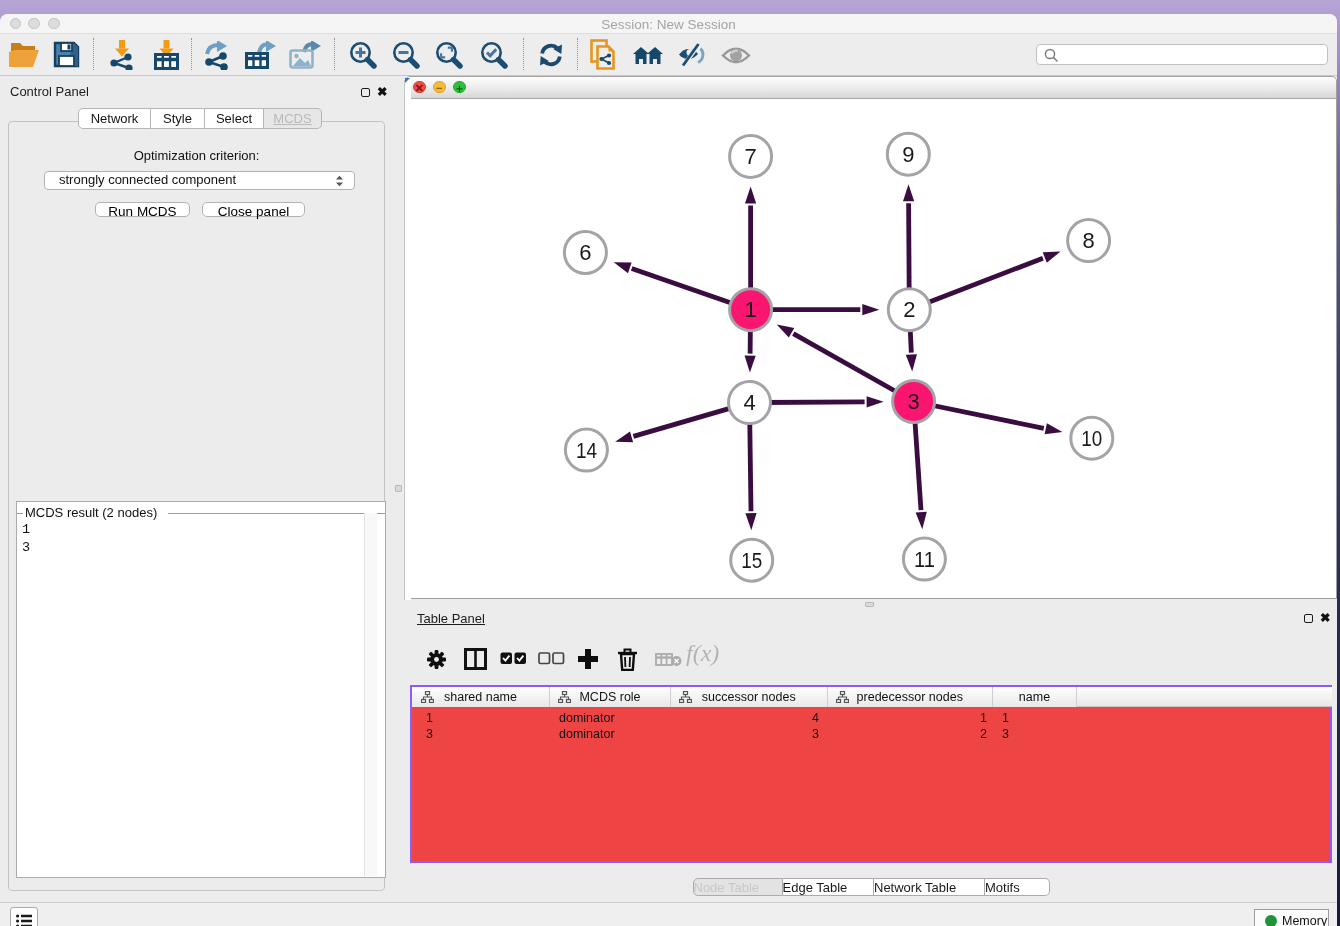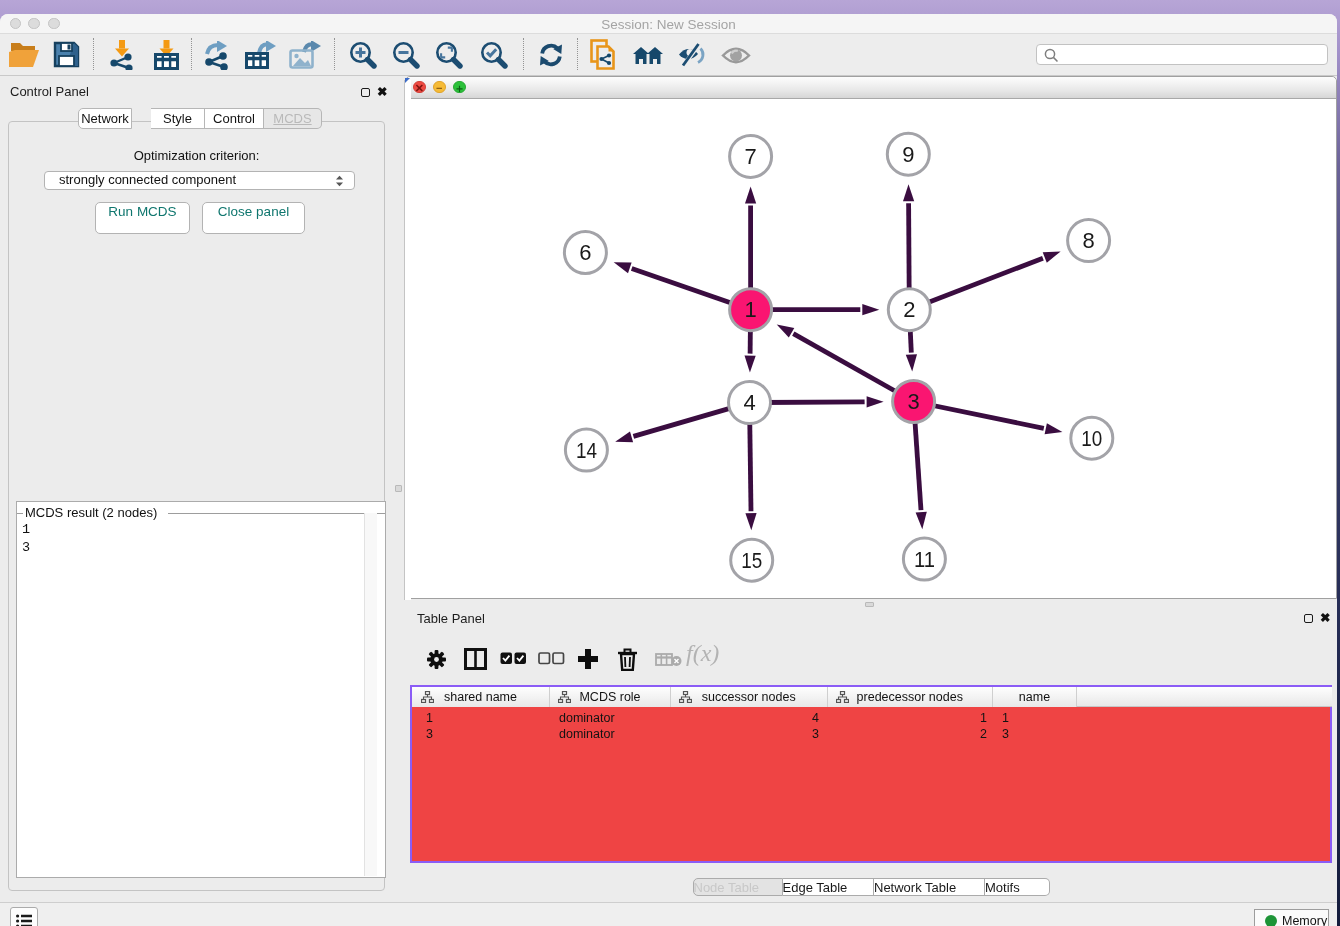--- a/index.html
+++ b/index.html
@@ -26,22 +26,22 @@
   .panhead { font-size:13px; color:#1d1d1d; }
   .wicon-sq { position:absolute; width:9px; height:9px; border:1.6px solid #1a1a1a; border-radius:2px; background:transparent; }
   .wicon-x { position:absolute; font-size:12.5px; font-weight:bold; color:#111; }
   .seg { position:absolute; top:32px; height:21px; background:#fff; border:1px solid #b6b6b6;
      font-size:13px; color:#131313; text-align:center; line-height:19px; }
   #tabbox { position:absolute; left:8px; top:45px; width:377px; height:770px;
      border:1px solid #c3c3c3; border-radius:4px; background:#ececec; }
   #optlabel { position:absolute; left:0; width:100%; top:72px; text-align:center; font-size:13px; color:#111; }
   #combo { position:absolute; left:44px; top:95px; width:311px; height:18.5px; background:#fff;
      border:1px solid #b3b3b3; border-radius:4px; font-size:13px; color:#111; line-height:16.5px; padding-left:14px; }
-  .btn { position:absolute; top:126px; height:32px; background:#fff; border:1px solid #b3b3b3;
-     border-radius:5px; font-size:13.5px; color:#0f766e; text-align:center; line-height:18px; }
+  .btn { position:absolute; top:126px; height:15px; background:#fff; border:1px solid #b3b3b3;
+     border-radius:5px; font-size:13.5px; color:#000000; text-align:center; line-height:18px; }
   #mcdsbox { position:absolute; left:16px; top:425px; width:370px; height:377px; background:#fff;
      border:1px solid #ababab; }
   #mcdsbox .line1 { position:absolute; left:0; top:10.5px; width:6px; height:1px; background:#9d9d9d; }
   #mcdsbox .line2 { position:absolute; left:151px; right:0; top:10.5px; height:1px; background:#9d9d9d; }
   #mcdsbox .gtitle { position:absolute; left:8px; top:3px; font-size:13px; color:#111; }
   #mcdsbox .gval { position:absolute; left:5px; top:19px; font-size:13.5px; color:#111;
      font-family:"Liberation Mono", monospace; line-height:17.5px; }
   #mcdsbox .sbar { position:absolute; right:8px; top:11px; bottom:1px; width:13px; background:#f8f8f8; border-left:1px solid #e2e2e2; }
   
   #frame { position:absolute; left:405px; top:62px; width:932px; height:523px;
@@ -222,23 +222,23 @@
         <circle cx="6" cy="6" r="4.6" fill="none" stroke="#7e7e7e" stroke-width="1.5"></circle>
         <line x1="9.4" y1="9.4" x2="13.5" y2="13.5" stroke="#7e7e7e" stroke-width="1.5"></line>
       </svg>
     </div>
   </div>
   <div id="cpanel">
     <div class="panhead" style="position:absolute;left:10px;top:8px;">Control Panel</div>
     <div class="wicon-sq" style="left:361px;top:12px;"></div>
     <div class="wicon-x" style="left:377px;top:8px;">✖</div>
     <div id="tabbox"></div>
-    <div class="seg" style="left:78px;width:54px;border-radius:5px 0 0 5px;">Network</div>
+    <div class="seg" style="left:78px;width:73px;border-radius:5px 0 0 5px;">Network</div>
     <div class="seg" style="left:151px;width:54px;border-left:none;">Style</div>
-    <div class="seg" style="left:205px;width:59px;border-left:none;">Control</div>
+    <div class="seg" style="left:205px;width:59px;border-left:none;">Select</div>
     <div class="seg" style="left:264px;width:58px;border-left:none;border-radius:0 5px 5px 0;background:#e7e7e7;color:#b9b9b9;text-decoration:underline;">MCDS</div>
     <div id="combo">strongly connected component
       <svg width="11" height="12" style="position:absolute;right:9px;top:3px;" viewBox="0 0 11 12">
         <path d="M2 4.4 L5.5 0.8 L9 4.4 Z" fill="#565656"></path>
         <path d="M2 7.6 L5.5 11.2 L9 7.6 Z" fill="#565656"></path>
       </svg>
     </div>
     <div id="optlabel">Optimization criterion:</div>
     <div class="btn" style="left:95px;width:95px;">Run MCDS</div>
     <div class="btn" style="left:202px;width:103px;">Close panel</div>
@@ -317,21 +317,21 @@
 <text x="682.6" y="149.1">8</text>
 <text x="502.3" y="62.7">9</text>
 <text x="685.8" y="346.7" textLength="21" lengthAdjust="spacingAndGlyphs">10</text>
 <text x="518.4" y="467.6" textLength="21" lengthAdjust="spacingAndGlyphs">11</text>
 <text x="180.4" y="358.6" textLength="21" lengthAdjust="spacingAndGlyphs">14</text>
 <text x="345.7" y="468.7" textLength="21" lengthAdjust="spacingAndGlyphs">15</text>
 </g>
     </svg>
   </div>
   <div id="tpanel">
-    <div class="panhead" style="position:absolute;left:12px;top:12px;">Table Panel</div>
+    <div class="panhead" style="position:absolute;left:12px;top:12px;text-decoration:underline;">Table Panel</div>
     <div class="wicon-sq" style="left:899px;top:15px;"></div>
     <div class="wicon-x" style="left:915px;top:11px;">✖</div>
     <div id="ttoolbar" style="position:absolute;left:0;top:38px;width:932px;height:40px;">
       <svg class="ticon" style="left:22px;top:13px;" width="19" height="19" viewBox="0 0 19 19">
         <g fill="#0f0f0f">
         <rect x="7.6" y="0" width="3.8" height="19" rx="1"></rect>
         <rect x="0" y="7.6" width="19" height="3.8" rx="1"></rect>
         <rect x="7.6" y="0" width="3.8" height="19" rx="1" transform="rotate(45 9.5 9.5)"></rect>
         <rect x="7.6" y="0" width="3.8" height="19" rx="1" transform="rotate(-45 9.5 9.5)"></rect>
         <circle cx="9.5" cy="9.5" r="6.3"></circle>

